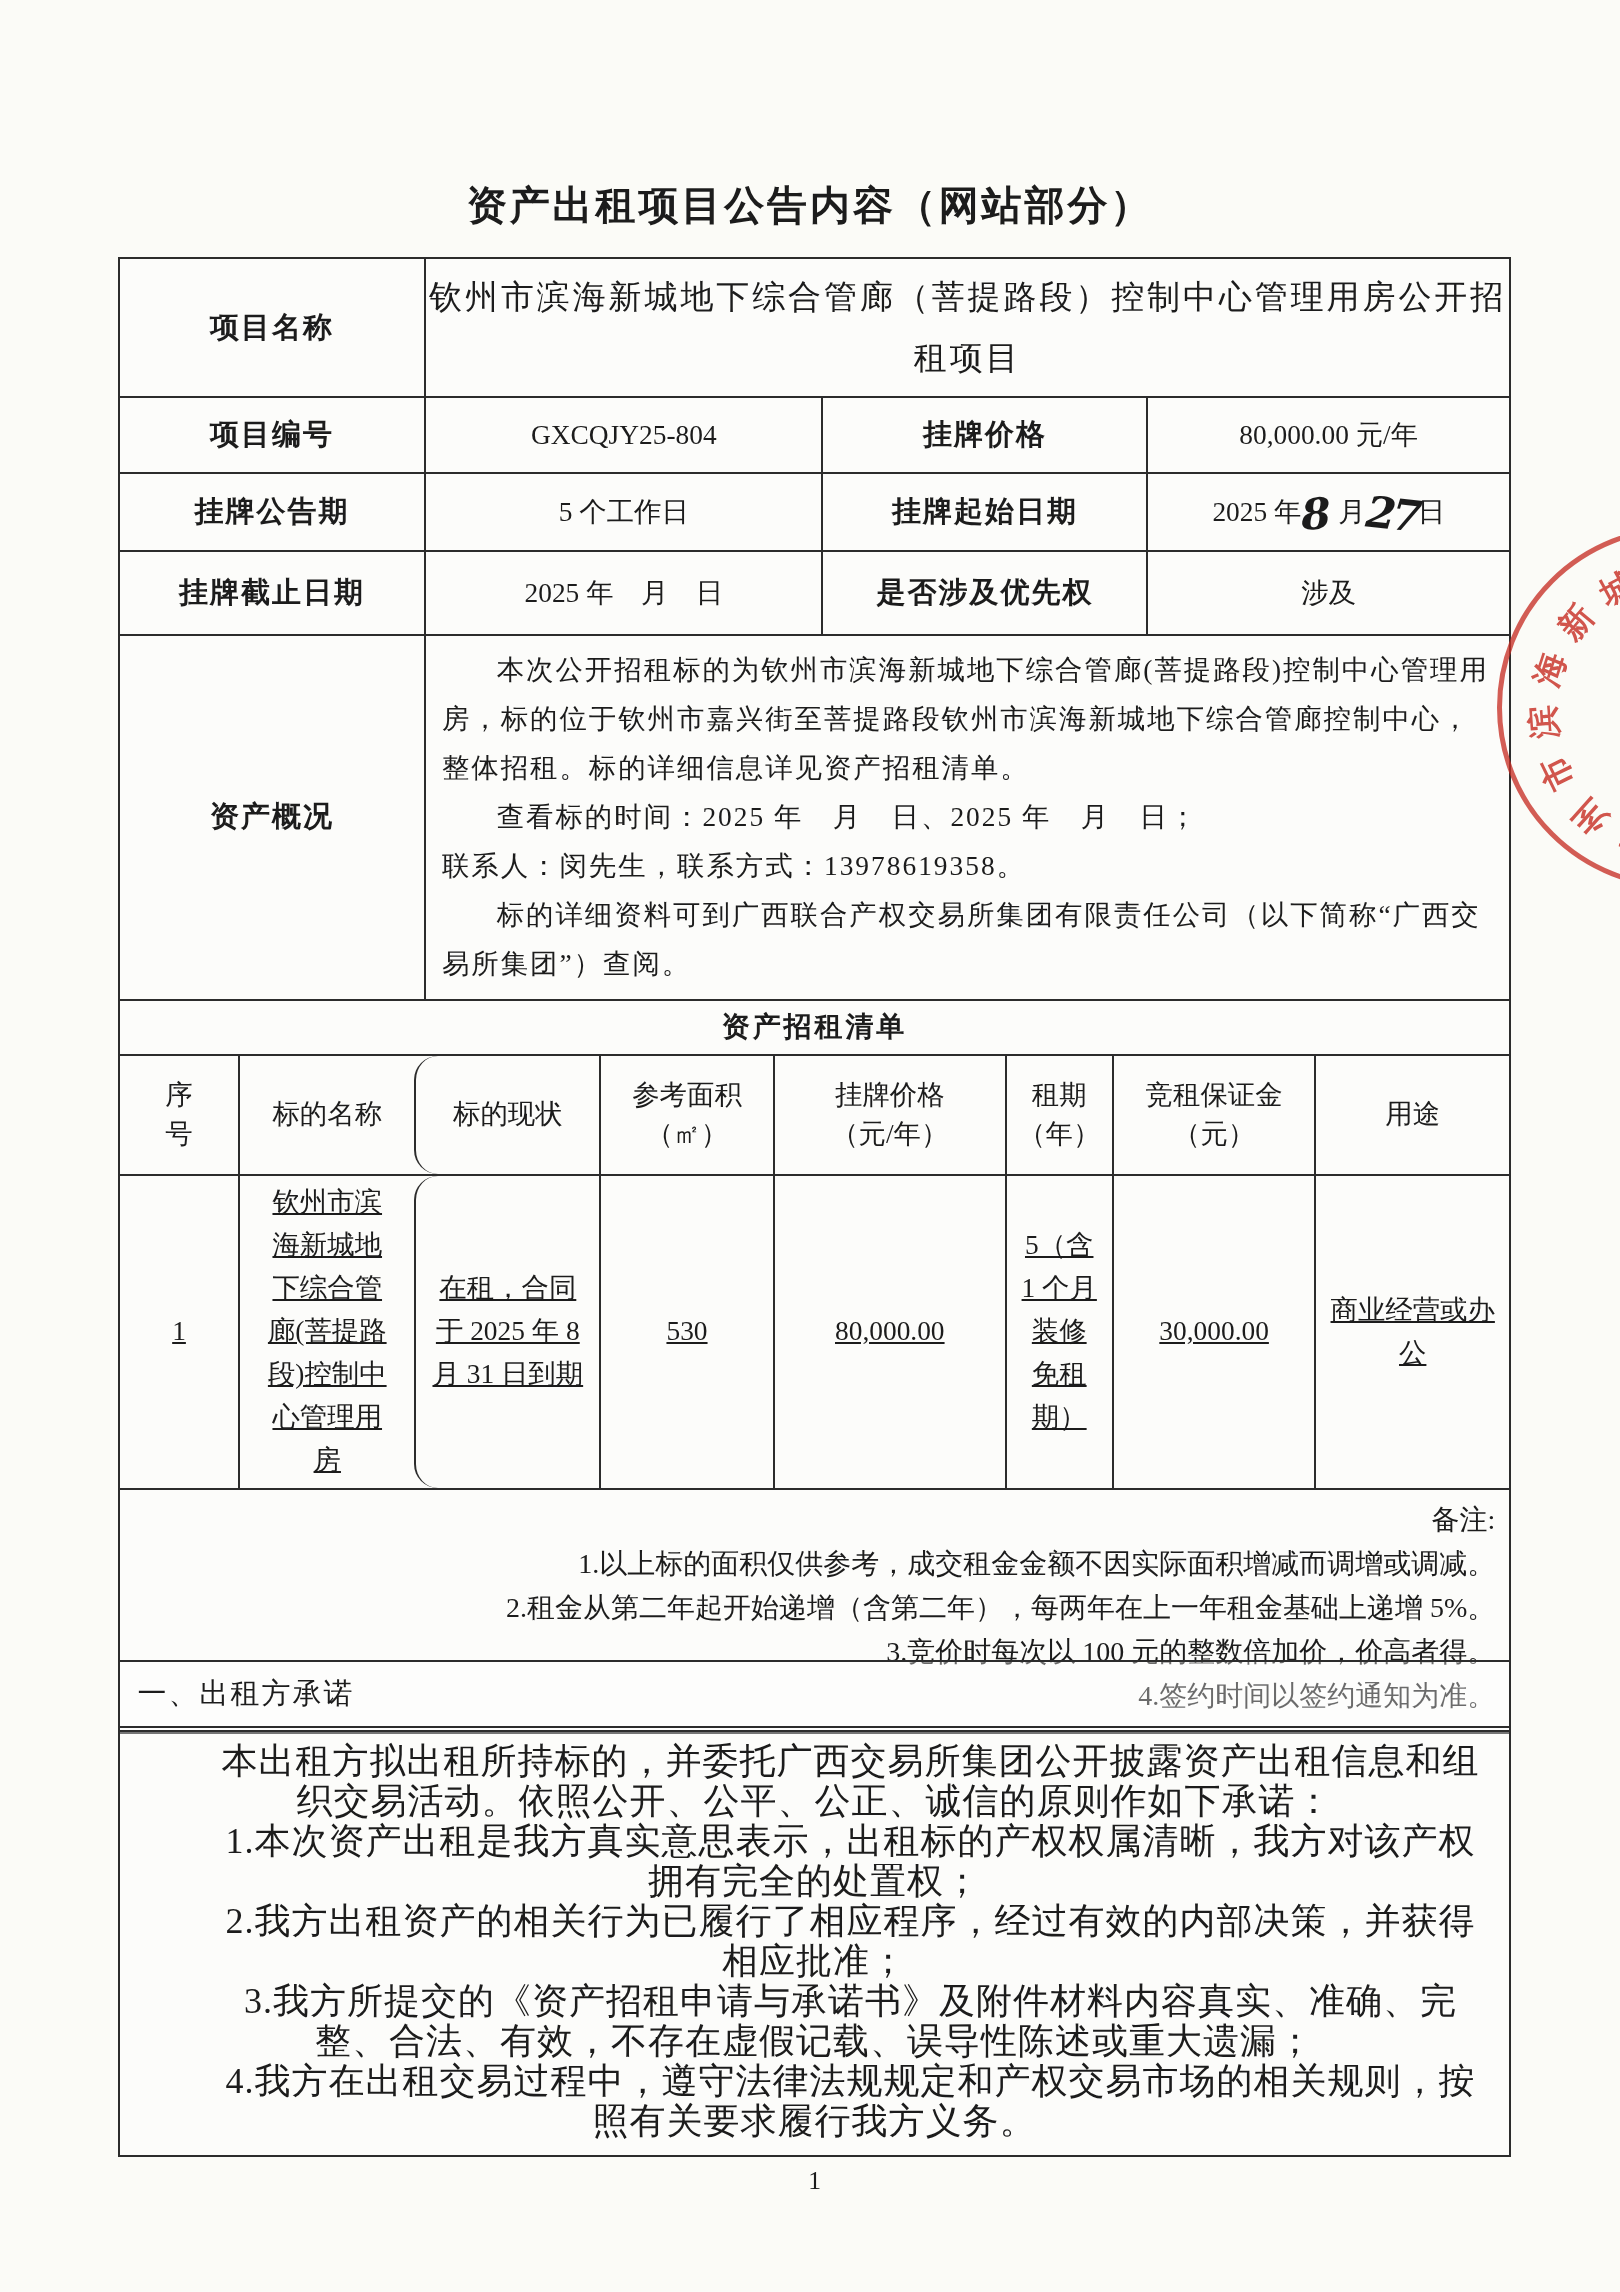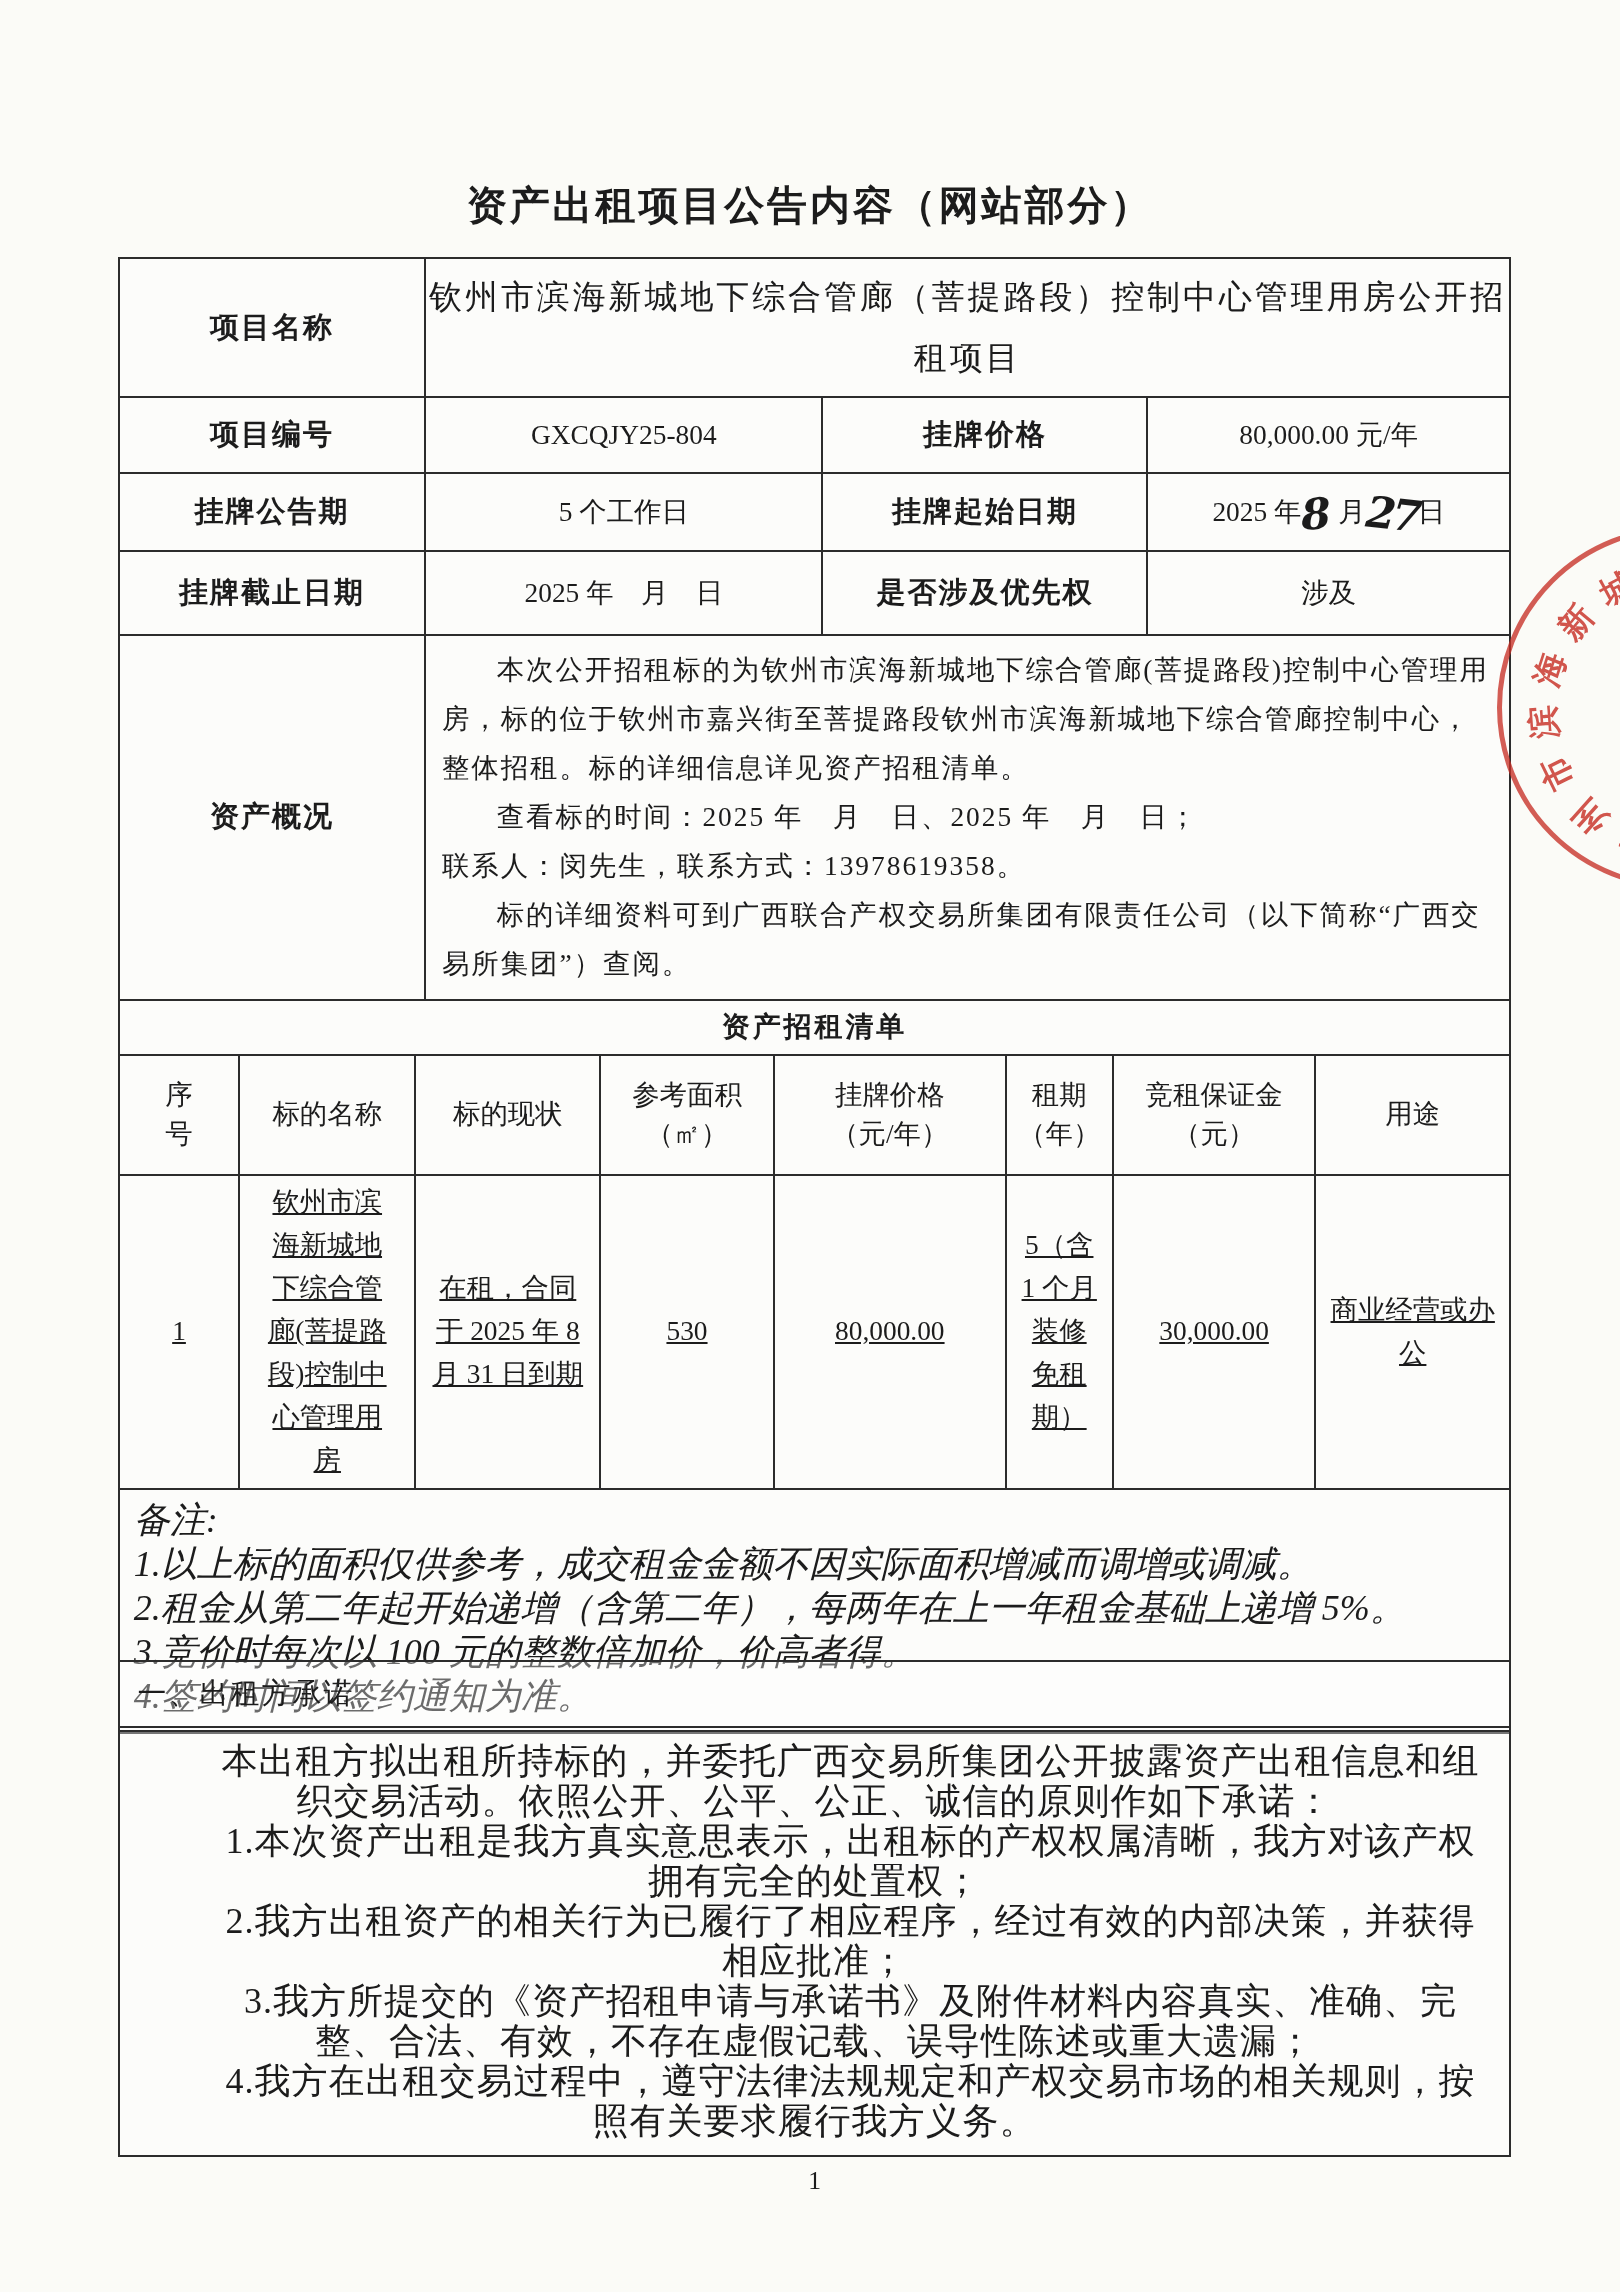--- a/index.html
+++ b/index.html
@@ -39,30 +39,30 @@
   
   .overview-val{
     display:block;text-align:left;padding:9.8px 15.7px;line-height:49px;
     font-size:27.4px;letter-spacing:2px;min-height:343px;
   }
   .overview-val p{margin:0;}
   .indent{text-indent:2em;}
   
   .list-title{min-height:53px;font-weight:bold;font-size:28px;letter-spacing:2.9px;}
   .lh{white-space:pre-line;line-height:39px;font-size:27.4px;}
-  .lc1{width:8.5%;} .lc2{width:12.7%;text-align:center;} .lc3{width:13.3%;} .lc4{width:12.5%;}
+  .lc1{width:8.5%;} .lc2{width:12.7%;text-align:center;} .lc3{width:13.3%;border-radius:24px;} .lc4{width:12.5%;}
   .lc5{width:16.7%;} .lc6{width:7.7%;} .lc7{width:14.6%;} .lc8{width:14.0%;}
   .lheader{min-height:120px;}
   .ldata{min-height:251px;}
   .ldata .cell{line-height:43px;text-decoration:underline;}
   .name-cell{padding:5.9px 25.5px;}
   .status-cell{padding:5.9px 13.7px;}
   .term-cell{padding:5.9px 12.7px;}
   
-  .notes{display:block;text-align:left;padding:7.8px 13.7px 13.7px 13.7px;line-height:44px;font-size:36px;min-height:196px;font-style:italic;}
+  .notes{display:block;text-align:right;padding:7.8px 13.7px 13.7px 13.7px;line-height:44px;font-size:28px;min-height:196px;}
   .notes div{margin:0;}
   
   .promise{
     position:absolute;left:118px;top:1660px;width:1393px;
     border:2.9px solid #2c2c2c;box-sizing:border-box;background:rgba(255,255,255,.35);
   }
   .promise-header{
     font-weight:normal;font-size:29px;letter-spacing:2px;
     padding:11.8px 17.6px;border-bottom:2.9px solid #2c2c2c;
   }

